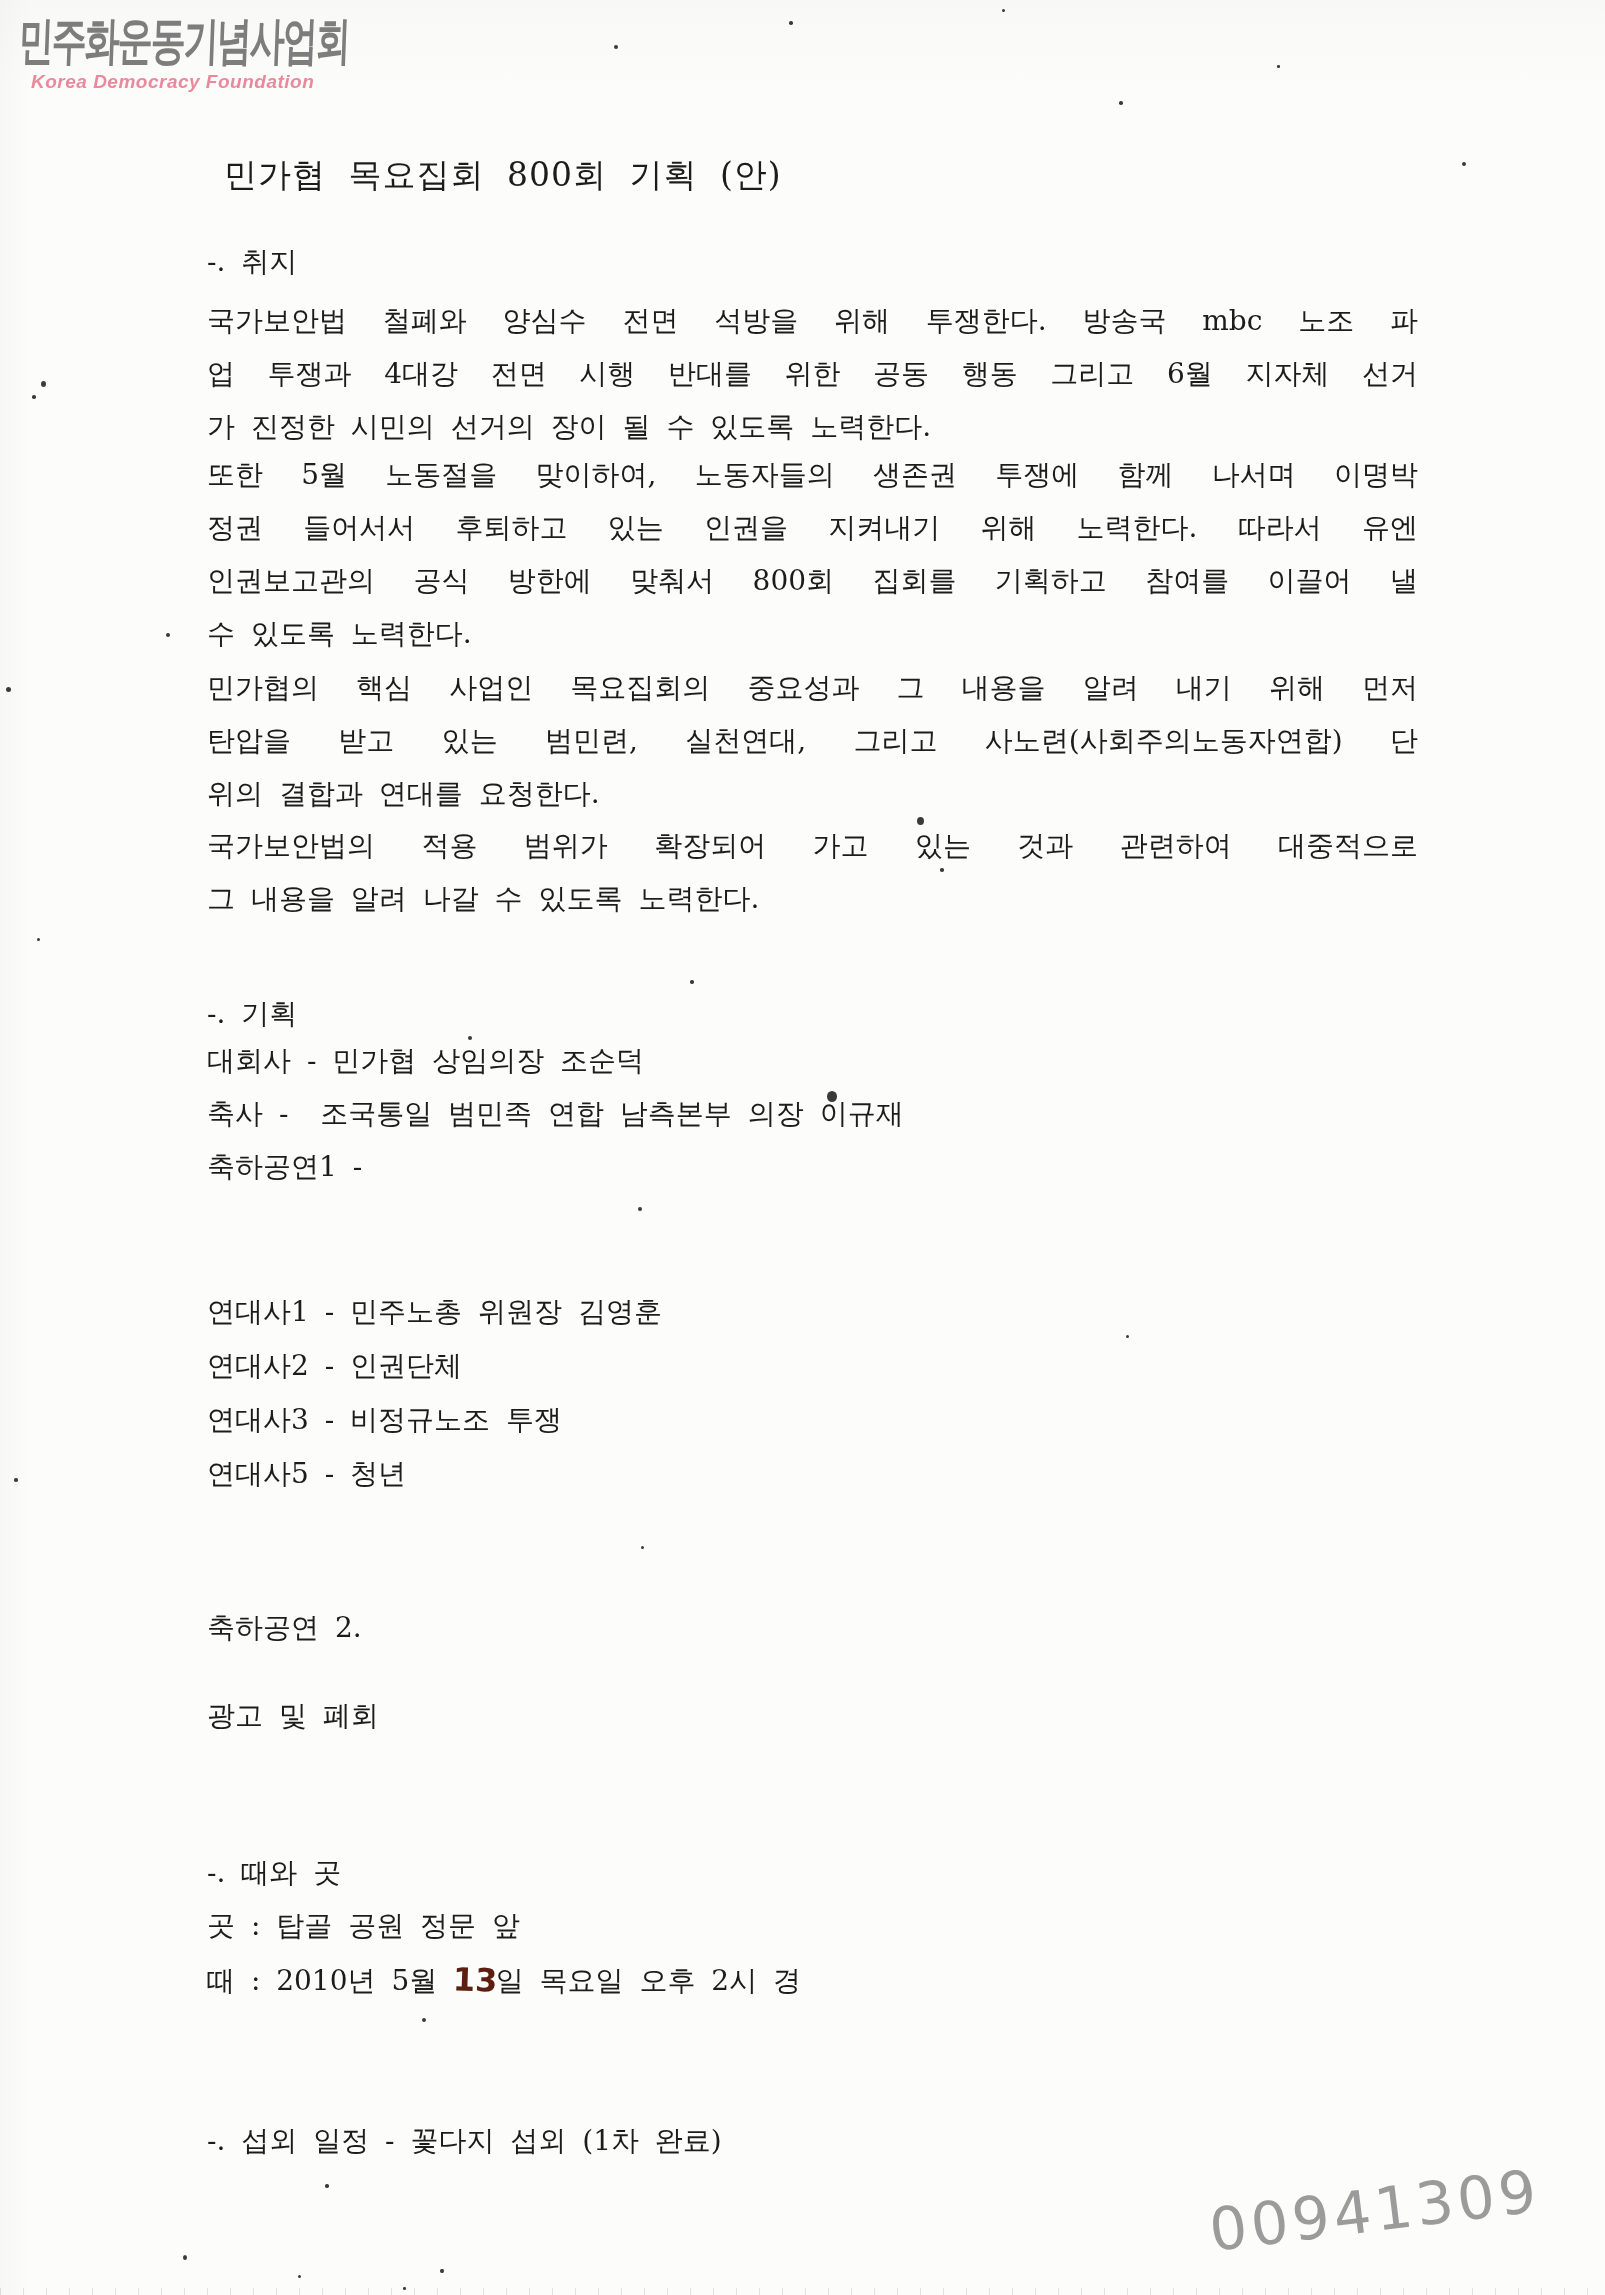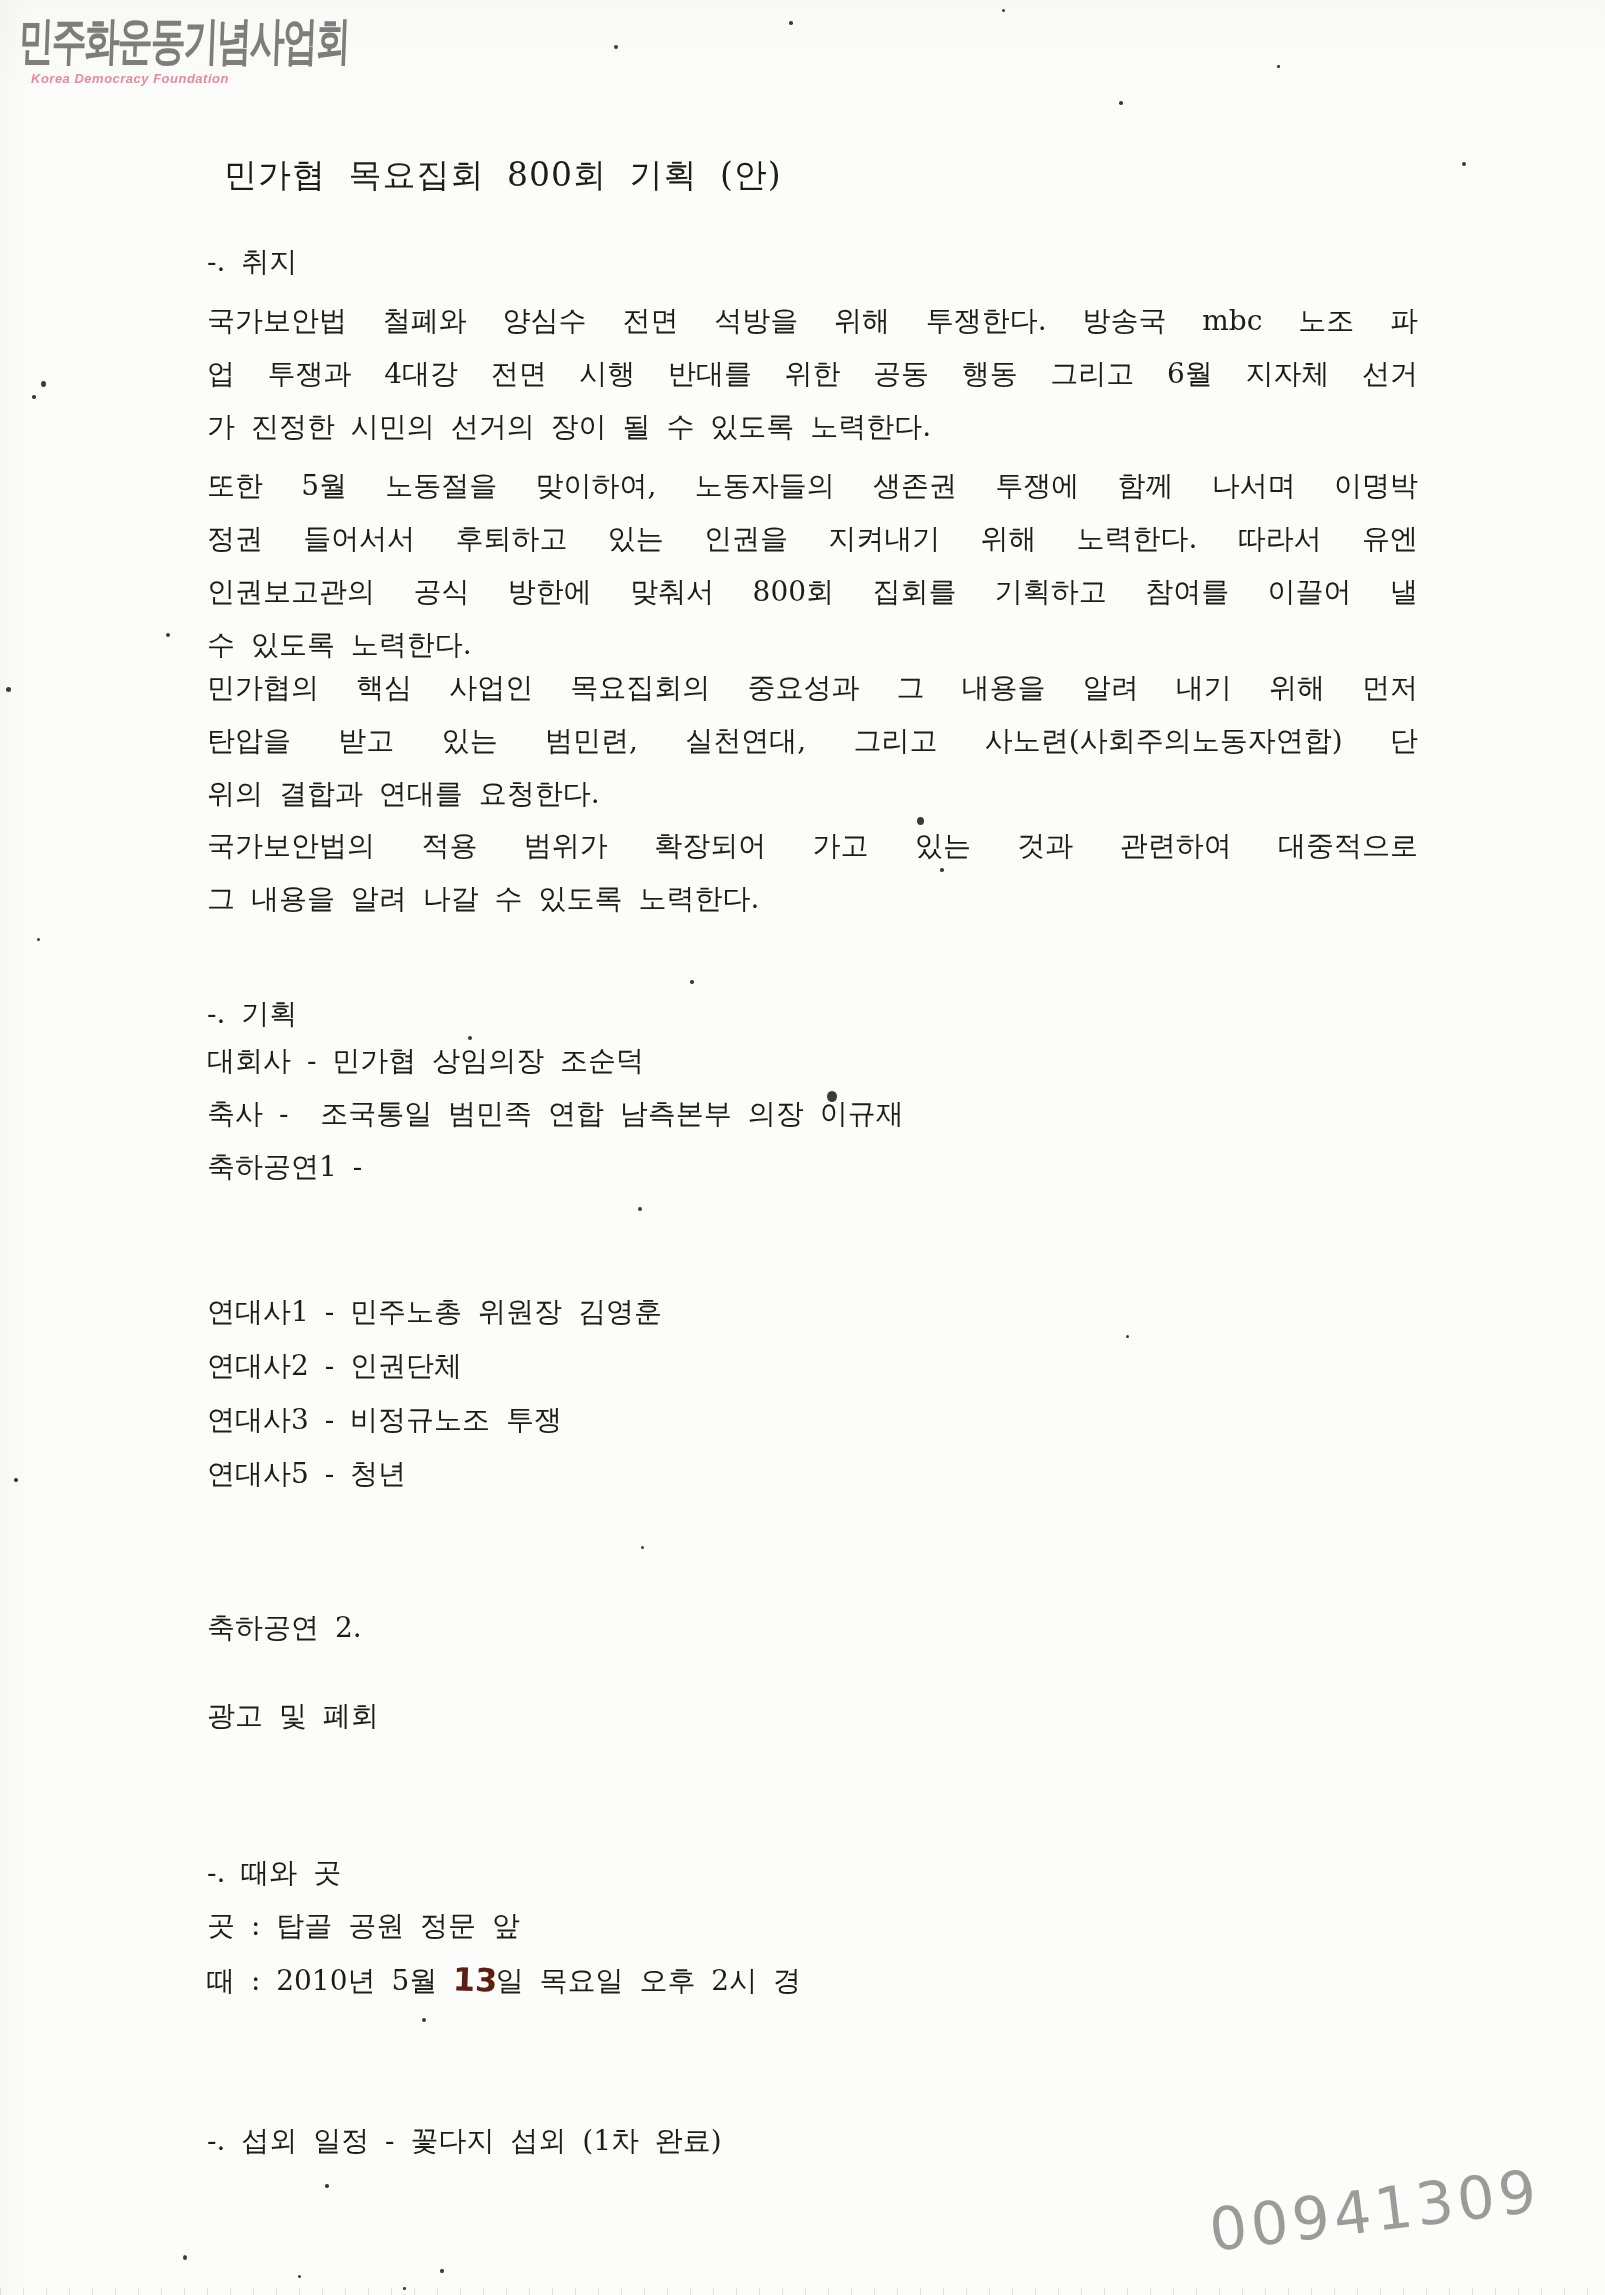--- a/index.html
+++ b/index.html
@@ -21,21 +21,21 @@
   }
   .logo-kr{
     position:absolute;left:20px;top:7px;
     font-size:35px;font-weight:bold;color:#7d7d7d;
     letter-spacing:-2px;white-space:nowrap;
     transform:scaleY(1.45) skewX(-3deg);transform-origin:left top;
     font-family:"DejaVu Sans","Liberation Sans",sans-serif;
   }
   .logo-en{
     position:absolute;left:31px;top:71px;
-    font-size:13px;font-weight:bold;font-style:italic;color:#e9899c;
+    font-size:19px;font-weight:bold;font-style:italic;color:#e9899c;
     letter-spacing:0.5px;white-space:nowrap;
     font-family:"Liberation Sans","DejaVu Sans",sans-serif;
   }
   .doc-title{
     position:absolute;left:224px;top:148px;
     font-size:33px;line-height:54px;letter-spacing:1px;word-spacing:11px;
     white-space:pre;
   }
   .block{position:absolute;left:207px;width:1211px;}
   .line{
@@ -82,21 +82,21 @@
   <div class="block" style="top:235px">
     <div class="line">-. 취지</div>
   </div>
 
   <div class="block" style="top:294px">
     <div class="line jline">국가보안법 철폐와 양심수 전면 석방을 위해 투쟁한다. 방송국 mbc 노조 파</div>
     <div class="line jline">업 투쟁과 4대강 전면 시행 반대를 위한 공동 행동 그리고 6월 지자체 선거</div>
     <div class="line">가 진정한 시민의 선거의 장이 될 수 있도록 노력한다.</div>
   </div>
 
-  <div class="block" style="top:459px">
+  <div class="block" style="top:448px">
     <div class="line jline">또한 5월 노동절을 맞이하여, 노동자들의 생존권 투쟁에 함께 나서며 이명박</div>
     <div class="line jline">정권 들어서서 후퇴하고 있는 인권을 지켜내기 위해 노력한다. 따라서 유엔</div>
     <div class="line jline">인권보고관의 공식 방한에 맞춰서 800회 집회를 기획하고 참여를 이끌어 낼</div>
     <div class="line">수 있도록 노력한다.</div>
   </div>
 
   <div class="block" style="top:661px">
     <div class="line jline">민가협의 핵심 사업인 목요집회의 중요성과 그 내용을 알려 내기 위해 먼저</div>
     <div class="line jline">탄압을 받고 있는 범민련, 실천연대, 그리고 사노련(사회주의노동자연합) 단</div>
     <div class="line">위의 결합과 연대를 요청한다.</div>

